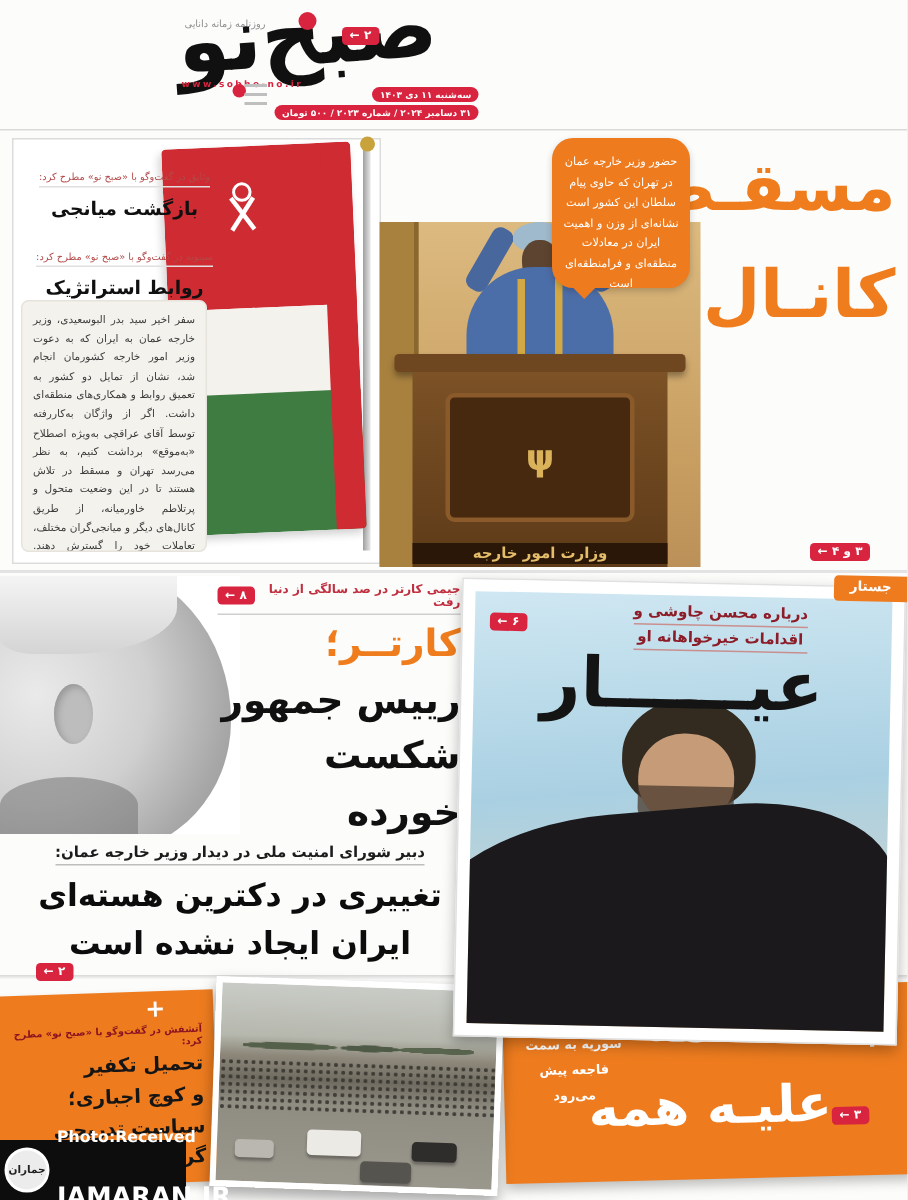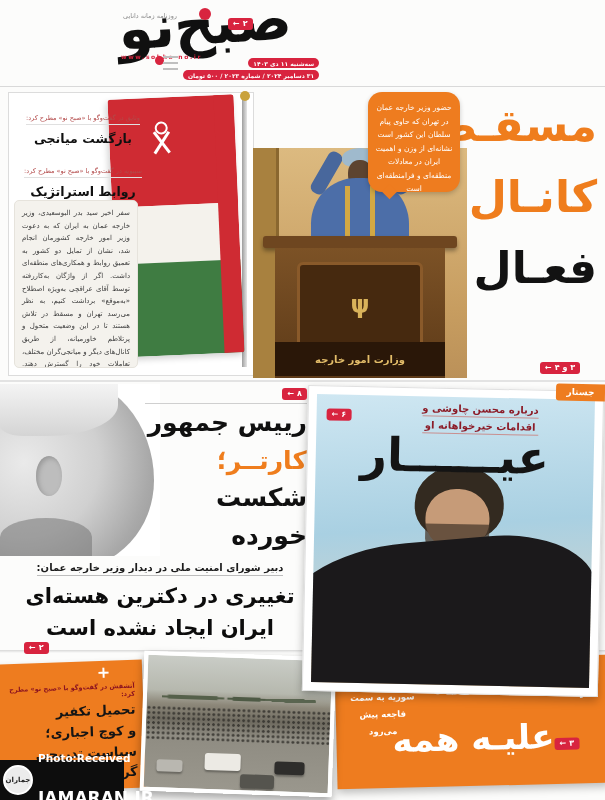--- a/index.html
+++ b/index.html
@@ -73,21 +73,21 @@
             background:#4c6ea8;border-radius:46% 46% 10% 10%/60% 60% 8% 8%;}
   .robe-trim{position:absolute;left:50%;top:38px;transform:translateX(-50%);width:30px;height:64px;
              border-left:5px solid #d2a844;border-right:5px solid #d2a844;}
   .podium-top{position:absolute;left:10px;right:10px;top:88px;height:12px;background:#6e4620;
               border-radius:3px;box-shadow:0 3px 4px rgba(0,0,0,.35);}
   .podium-body{position:absolute;left:22px;right:22px;top:100px;bottom:0;
                background:linear-gradient(180deg,#7c5226,#5d3a18);}
   .podium-panel{position:absolute;left:13%;right:13%;top:14px;bottom:30px;background:#46290f;
                 border:3px solid #8a5a2a;border-radius:6px;display:flex;align-items:center;justify-content:center;}
   .podium-emblem{color:#d9b25a;font-size:24px;font-weight:bold;}
-  .podium-band{position:absolute;left:0;right:0;bottom:2px;height:34px;background:#2a1708;
+  .podium-band{position:absolute;left:0;right:0;bottom:2px;height:14px;background:#2a1708;
                display:flex;align-items:center;justify-content:center;}
   .podium-band span{color:#e3bd69;font-size:10px;font-weight:bold;}
 
   .bubble{left:368px;top:92px;width:92px;height:100px;background:#ee7c1f;border-radius:14px;
           color:#fff;font-size:7.5px;line-height:1.8;text-align:center;padding:9px 6px;z-index:20;
           box-shadow:0 2px 5px rgba(0,0,0,.2);}
   .bubble:after{content:"";position:absolute;bottom:-5px;left:16px;width:11px;height:11px;
                 background:#ee7c1f;transform:rotate(45deg);}
 
   .lead-headline{left:467px;top:90px;width:134px;height:288px;text-align:right;padding-right:4px;}
@@ -249,44 +249,44 @@
         <span>وزارت امور خارجه</span>
       </div>
     </div>
   </div>
 
   <div class="abs bubble">حضور وزیر خارجه عمان در تهران که حاوی پیام سلطان این کشور است نشانه‌ای از وزن و اهمیت ایران در معادلات منطقه‌ای و فرامنطقه‌ای است</div>
 
   <div class="abs lead-headline">
     <div class="lead-line lead-orange">مسقـط</div>
     <div class="lead-line lead-orange">کانـال</div>
-    <div class="lead-line lead-black">فعـال</div>
   </div>
   <div class="pbadge" style="left:540px;top:362px;">
     <span>۳ و ۴</span>
     <span class="arrow">←</span>
   </div>
 
   <div class="abs hr2"></div>
 
   <div class="abs carter-photo">
     <div class="carter-head"></div>
     <div class="carter-hair"></div>
     <div class="carter-ear"></div>
     <div class="carter-neck"></div>
   </div>
   <div class="abs carter-text">
     <div class="ct-kickerrow">
+      <span class="ct-kicker">جیمی کارتر در صد سالگی از دنیا رفت</span>
       <span class="pbadge ct-badge">
         <span>۸</span>
         <span class="arrow">←</span>
       </span>
     </div>
+    <div class="ct-line ct-orange">کارتــر؛</div>
     <div class="ct-line">رییس جمهور</div>
-    <div class="ct-line ct-orange">کارتــر؛</div>
     <div class="ct-line">شکست خورده</div>
   </div>
 
   <div class="abs security">
     <div><span class="sec-kicker">دبیر شورای امنیت ملی در دیدار وزیر خارجه عمان:</span></div>
     <div class="sec-headline preline">تغییری در دکترین هسته‌ای
 ایران ایجاد نشده است</div>
   </div>
   <div class="pbadge" style="left:24px;top:642px;">
     <span>۲</span>

